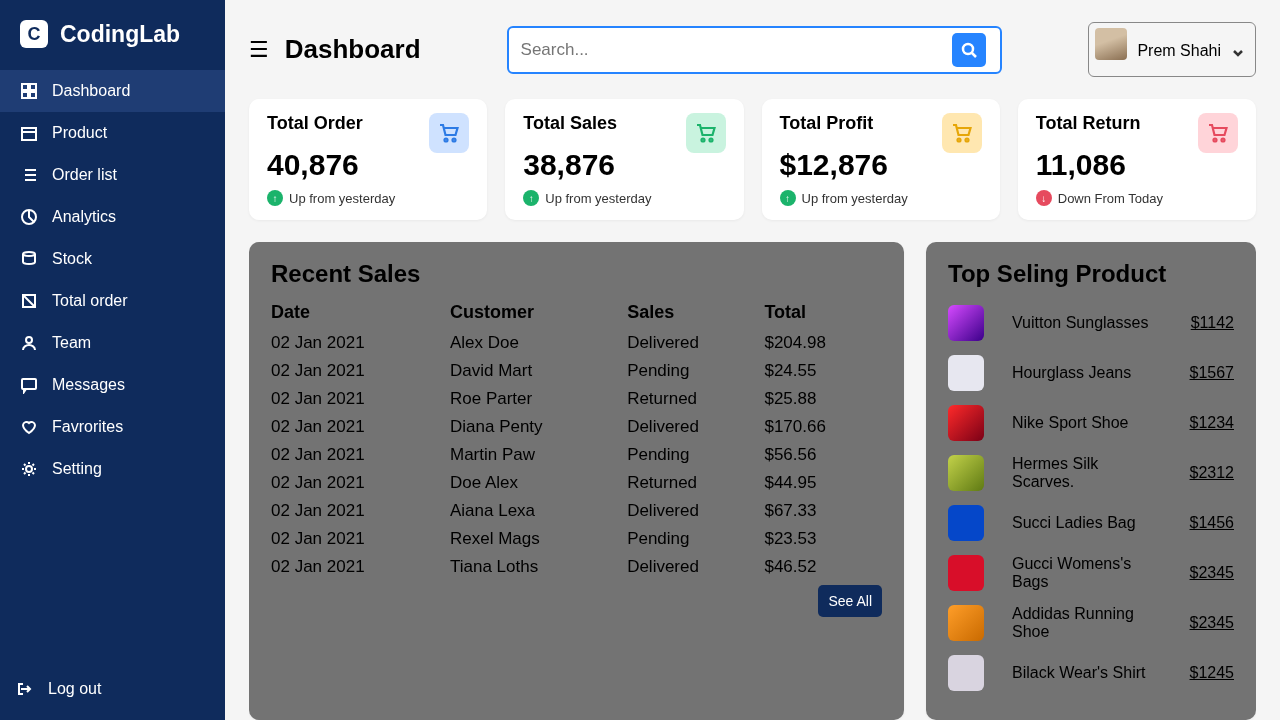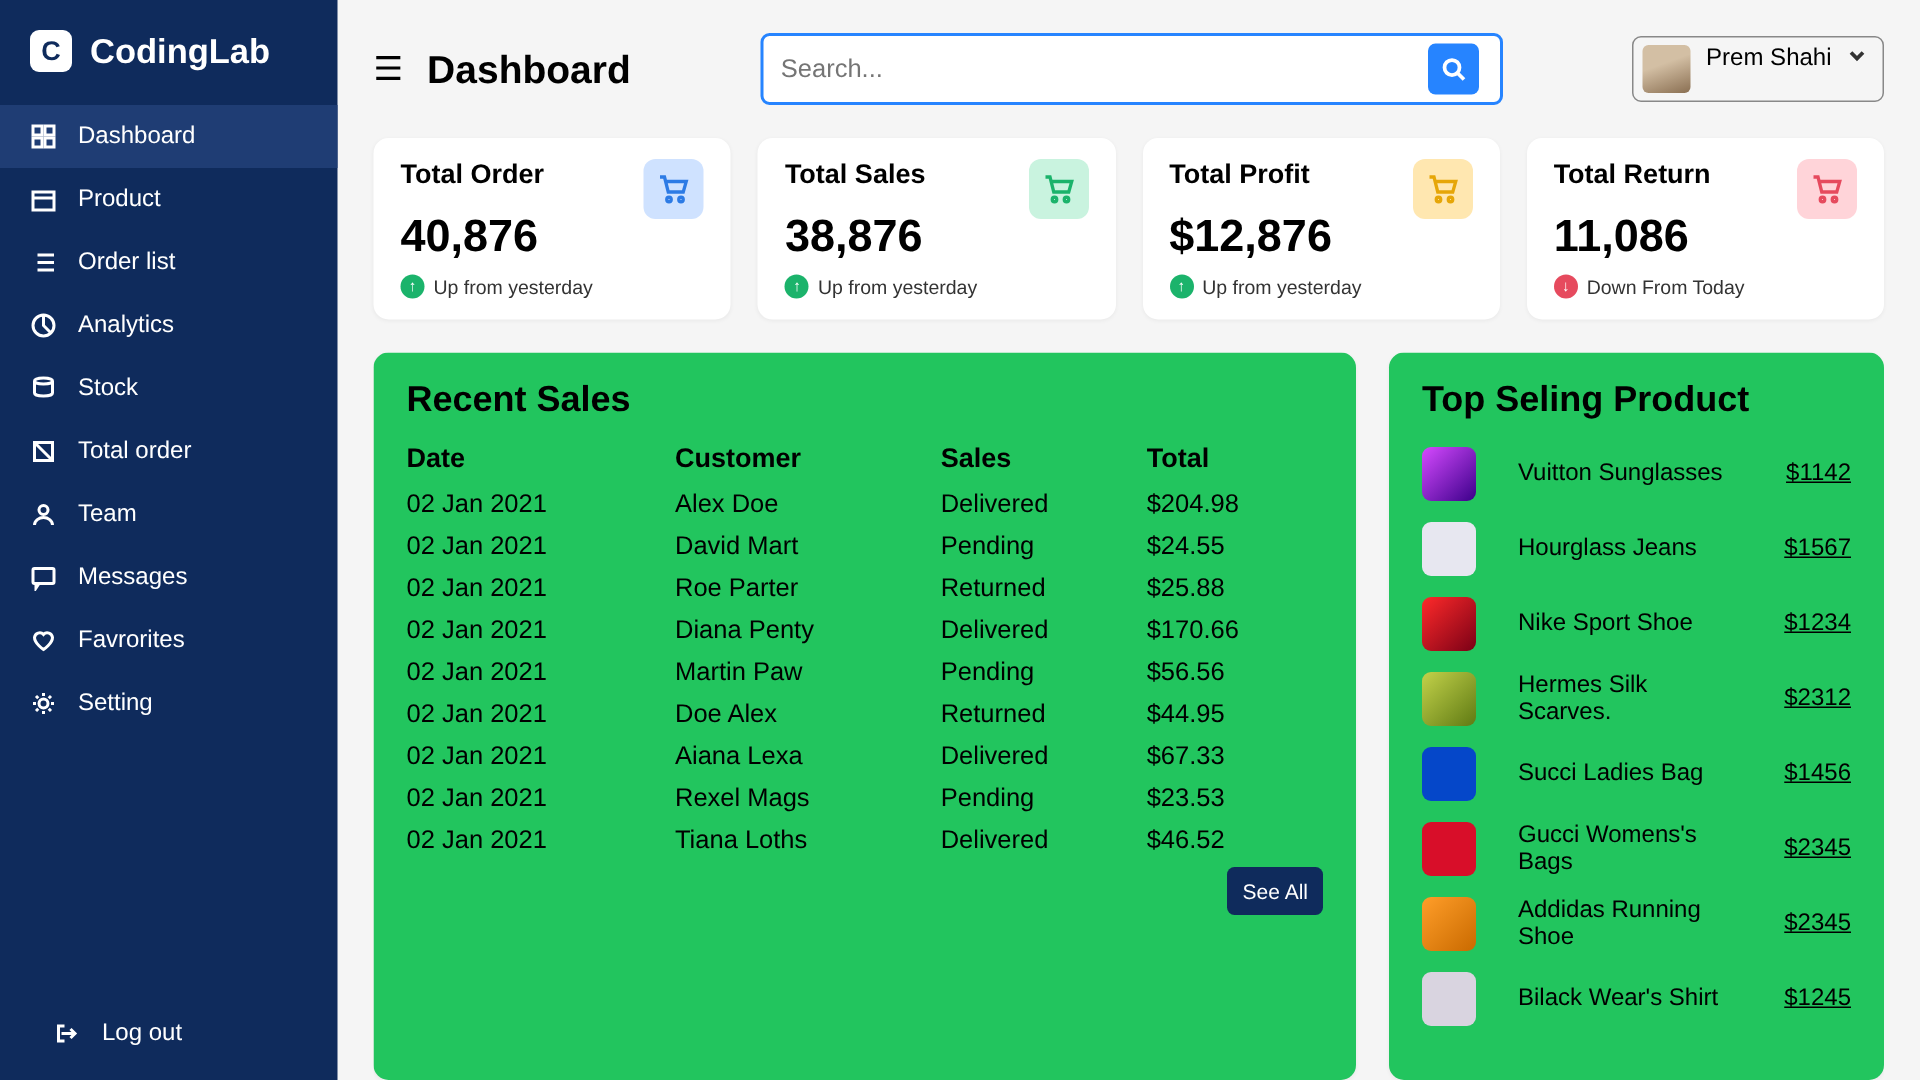--- a/index.html
+++ b/index.html
@@ -4,52 +4,52 @@
 <style>
   * { margin:0; padding:0; box-sizing:border-box; font-family:"Segoe UI",Arial,sans-serif; }
   body { width:1280px; height:720px; overflow:hidden; background:#f5f5f5; display:flex; }
   .sidebar { width:225px; background:#0f2b5c; color:#fff; display:flex; flex-direction:column; padding:20px 0 10px; }
   .brand { display:flex; align-items:center; gap:12px; padding:0 20px 22px; font-size:23px; font-weight:600; }
   .brand-icon { width:28px; height:28px; background:#fff; color:#0f2b5c; border-radius:6px; display:flex; align-items:center; justify-content:center; font-weight:bold; font-size:18px; }
   .nav { flex:1; }
   .nav-item { display:flex; align-items:center; gap:14px; padding:12px 20px; font-size:16px; cursor:pointer; }
   .nav-item.active { background:#1f3d74; }
   .nav-item svg { width:18px; height:18px; fill:none; stroke:#fff; stroke-width:2; }
-  .logout { padding:12px 36px; display:flex; align-items:flex-start; gap:14px; font-size:16px; cursor:pointer; }
+  .logout { padding:12px 16px; display:flex; align-items:flex-start; gap:14px; font-size:16px; cursor:pointer; }
   .logout svg { width:18px;height:18px;fill:none;stroke:#fff;stroke-width:2; }
 
   .main { flex:1; padding:22px 24px 0; display:flex; flex-direction:column; }
   .topbar { display:flex; align-items:center; gap:16px; margin-bottom:22px; }
   .hamburger { font-size:22px; cursor:pointer; }
   .page-title { font-size:26px; font-weight:600; }
   .search-wrap { flex:1; margin-left:70px; margin-right:70px; display:flex; align-items:center; border:2px solid #2684ff; border-radius:6px; padding:5px 14px 5px 12px; background:#fff; }
   .search-wrap input { flex:1; border:none; outline:none; font-size:17px; }
   .search-btn { width:34px; height:34px; background:#2684ff; border-radius:5px; display:flex; align-items:center; justify-content:center; }
   .search-btn svg { width:18px;height:18px;stroke:#fff;fill:none;stroke-width:2.5; }
-  .user-pill { display:flex; align-items:flex-start; gap:10px; border:1.5px solid #888; border-radius:6px; padding:5px 10px 5px 6px; cursor:pointer; }
+  .user-pill { display:flex; align-items:flex-end; gap:10px; border:1.5px solid #888; border-radius:6px; padding:5px 10px 16px 6px; cursor:pointer; }
   .avatar { width:32px; height:32px; border-radius:4px; background:linear-gradient(160deg,#d3bfa4 40%,#8a6f52 100%); }
   .user-pill svg { width:14px;height:14px;stroke:#333;fill:none;stroke-width:2.5; }
 
   .cards { display:flex; gap:18px; margin-bottom:22px; }
   .card { flex:1; background:#fff; border-radius:10px; padding:14px 18px 14px; box-shadow:0 1px 3px rgba(0,0,0,.05); }
   .card-top { display:flex; justify-content:space-between; align-items:flex-start; }
   .card-title { font-size:18px; font-weight:600; }
   .card-value { font-size:30px; font-weight:700; margin-top:14px; }
   .card-icon { width:40px; height:40px; border-radius:8px; display:flex; align-items:center; justify-content:center; }
   .card-icon svg { width:22px;height:22px;stroke-width:2.2;fill:none; }
   .ic-blue   { background:#cfe2ff; } .ic-blue svg{stroke:#2d7be5;}
   .ic-green  { background:#c9f3df; } .ic-green svg{stroke:#1bb36b;}
   .ic-yellow { background:#ffe7b0; } .ic-yellow svg{stroke:#e6a608;}
   .ic-red    { background:#ffd4d9; } .ic-red svg{stroke:#e64a5e;}
   .card-status { display:flex; align-items:center; gap:6px; margin-top:8px; font-size:13px; color:#333; }
   .stat-dot { width:16px;height:16px;border-radius:50%;display:flex;align-items:center;justify-content:center;font-size:10px;color:#fff; }
   .dot-up { background:#1bb36b; } .dot-down { background:#e64a5e; }
 
   .panels { display:flex; gap:22px; flex:1; overflow:hidden; }
-  .panel { background:#22c55e; border-radius:10px; padding:18px 22px; box-shadow:0 1px 3px rgba(0,0,0,.05); }
+  .panel { background:#737373; border-radius:10px; padding:18px 22px; box-shadow:0 1px 3px rgba(0,0,0,.05); }
   .sales-panel { flex:1; display:flex; flex-direction:column; }
   .panel-title { font-size:24px; font-weight:700; margin-bottom:10px; }
   table { width:100%; border-collapse:collapse; }
   th { text-align:left; font-size:18px; font-weight:700; padding:4px 0 6px; }
   td { font-size:17px; padding:4px 0; }
   .see-all { align-self:flex-end; margin-top:4px; background:#0f2b5c; color:#fff; border-radius:5px; padding:8px 10px; font-size:14px; cursor:pointer; }
 
   .top-panel { width:330px; }
   .prod-row { display:flex; align-items:center; gap:28px; padding:7px 0; }
   .prod-img { width:36px;height:36px;border-radius:6px; }

